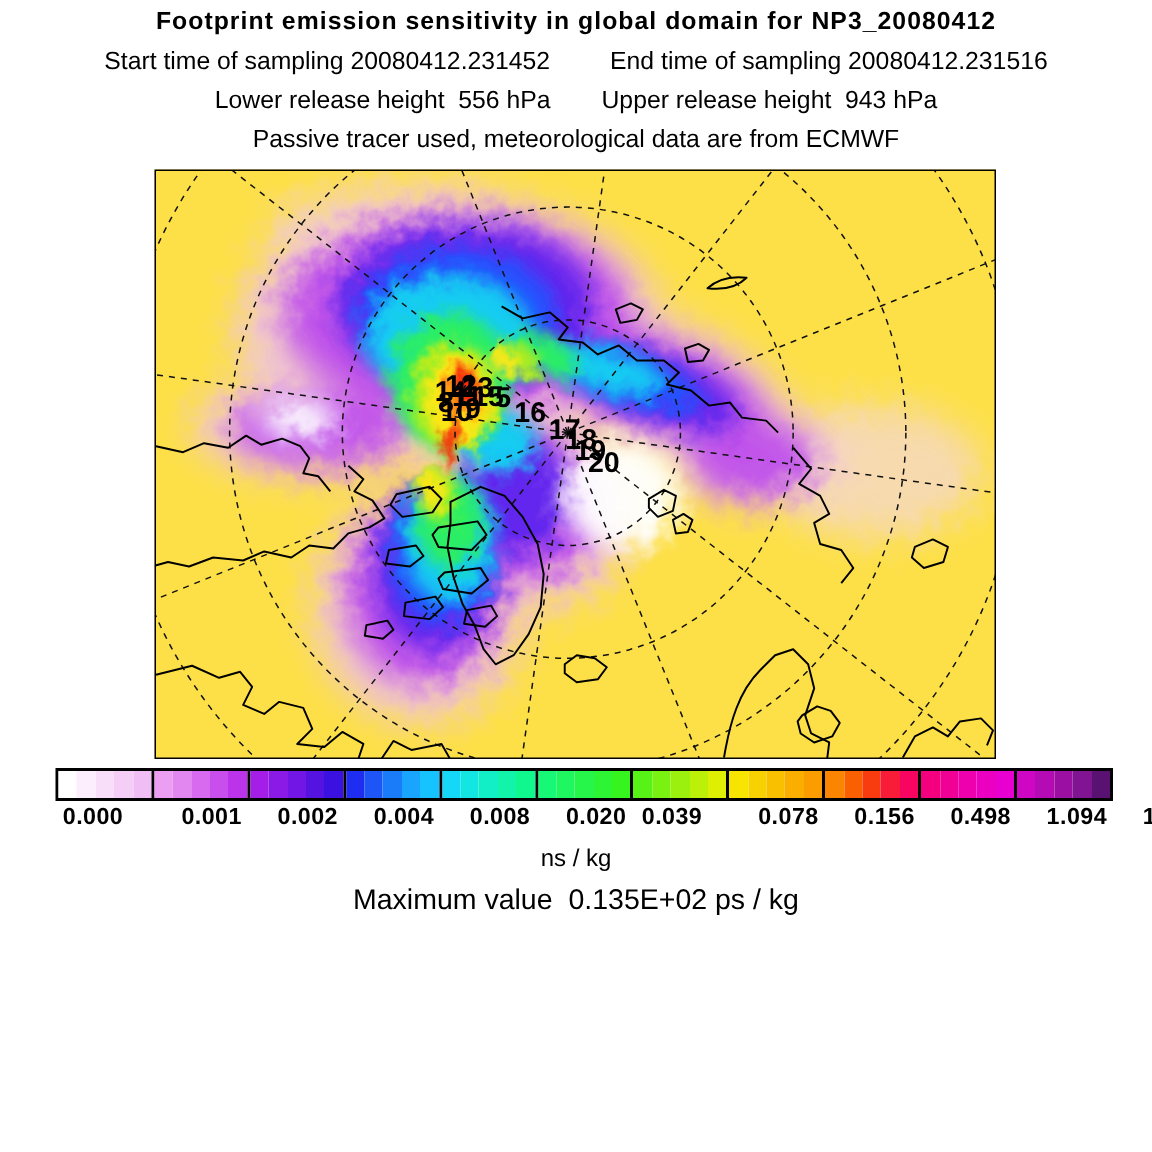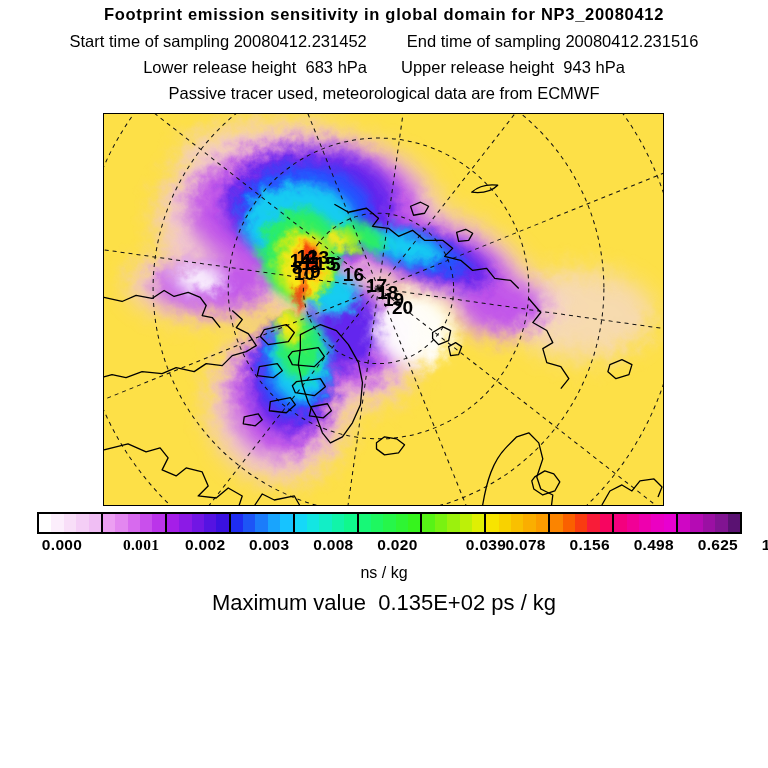--- a/index.html
+++ b/index.html
@@ -28,30 +28,30 @@
   .cb-seg{flex:1;display:flex;}
   .cb-seg + .cb-seg{border-left:2px solid #000;}
   .cb-cell{flex:1;}
 
   #cb-ticks{position:absolute;left:0;top:536px;width:768px;height:20px;margin-left:40px;}
   .cb-tick{
     position:absolute;transform:translateX(-50%);top:0;
     font-size:15.5px;font-weight:bold;letter-spacing:.3px;white-space:pre;
   }
   #cb-unit{top:564px;font-size:16px;}
-  #max-line{top:590px;font-size:22px;}
+  #max-line{top:590px;font-size:19px;}
 
   .traj{font-family:"Liberation Sans",sans-serif;font-weight:bold;}
 </style>
 </head>
 <body>
 
 <div class="hdr" id="hdr-title">Footprint emission sensitivity in global domain for NP3_20080412</div>
 <div class="hdr" id="hdr-times"><span>Start time of sampling 20080412.231452</span><span class="gap40">End time of sampling 20080412.231516</span></div>
-<div class="hdr" id="hdr-heights"><span>Lower release height  683 hPa</span><span class="gap62">Upper release height  943 hPa</span></div>
+<div class="hdr" id="hdr-heights"><span>Lower release height  556 hPa</span><span class="gap62">Upper release height  943 hPa</span></div>
 <div class="hdr" id="hdr-tracer">Passive tracer used, meteorological data are from ECMWF</div>
 
 <div id="map-frame">
   <svg id="map-svg" viewBox="0 0 558 390" preserveAspectRatio="none">
     <defs>
       <filter id="rough" x="-25%" y="-25%" width="150%" height="150%">
         <feTurbulence type="fractalNoise" baseFrequency="0.09" numOctaves="3" seed="7" result="n"></feTurbulence>
         <feDisplacementMap in="SourceGraphic" in2="n" scale="16"></feDisplacementMap>
       </filter>
       <filter id="b12" x="-60%" y="-60%" width="220%" height="220%">
@@ -278,26 +278,26 @@
     <div class="cb-seg">
       <span class="cb-cell" style="background: rgb(207, 6, 196);"></span>
       <span class="cb-cell" style="background: rgb(181, 11, 180);"></span>
       <span class="cb-cell" style="background: rgb(155, 16, 163);"></span>
       <span class="cb-cell" style="background: rgb(129, 20, 146);"></span>
       <span class="cb-cell" style="background: rgb(90, 18, 114);"></span>
     </div>
   </div>
 <div id="cb-ticks">
     <span class="cb-tick" style="left: 22px;">0.000</span>
-    <span class="cb-tick" style="left: 101.09px; font-family: Liberation Serif, serif;">0.001</span>
+    <span class="cb-tick" style="left: 101.09px;">0.001</span>
     <span class="cb-tick" style="left: 165.18px;">0.002</span>
-    <span class="cb-tick" style="left: 229.27px;">0.003</span>
+    <span class="cb-tick" style="left: 229.27px;">0.004</span>
     <span class="cb-tick" style="left: 293.36px;">0.008</span>
     <span class="cb-tick" style="left: 357.45px;">0.020</span>
-    <span class="cb-tick" style="left: 446px; text-align: right;">0.039</span>
+    <span class="cb-tick" style="left: 408px; text-align: right;">0.039</span>
     <span class="cb-tick" style="left: 485.63px;">0.078</span>
     <span class="cb-tick" style="left: 549.72px;">0.156</span>
     <span class="cb-tick" style="left: 613.81px;">0.498</span>
-    <span class="cb-tick" style="left: 677.9px;">0.625</span>
+    <span class="cb-tick" style="left: 677.9px;">1.094</span>
     <span class="cb-tick" style="left: 741.99px;">1.250</span>
   </div>
 <div class="hdr" id="cb-unit">ns / kg</div>
 <div class="hdr" id="max-line">Maximum value  0.135E+02 ps / kg</div>
 
 </body></html>

